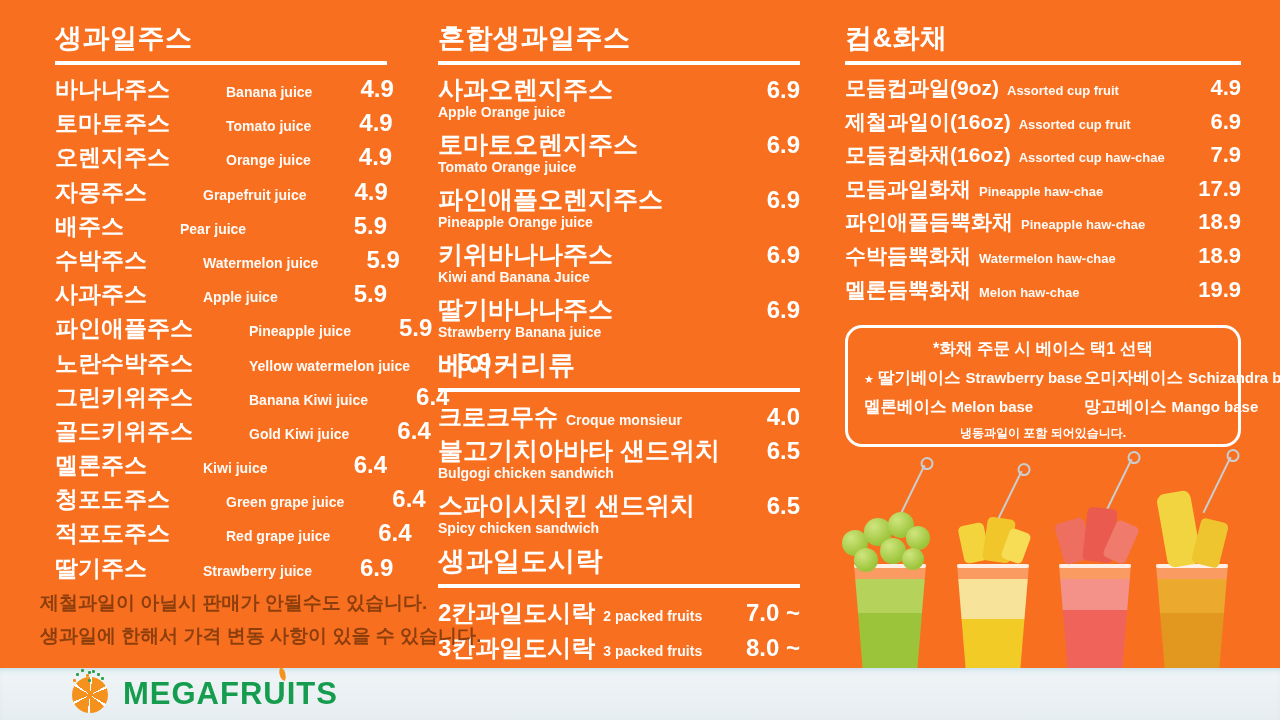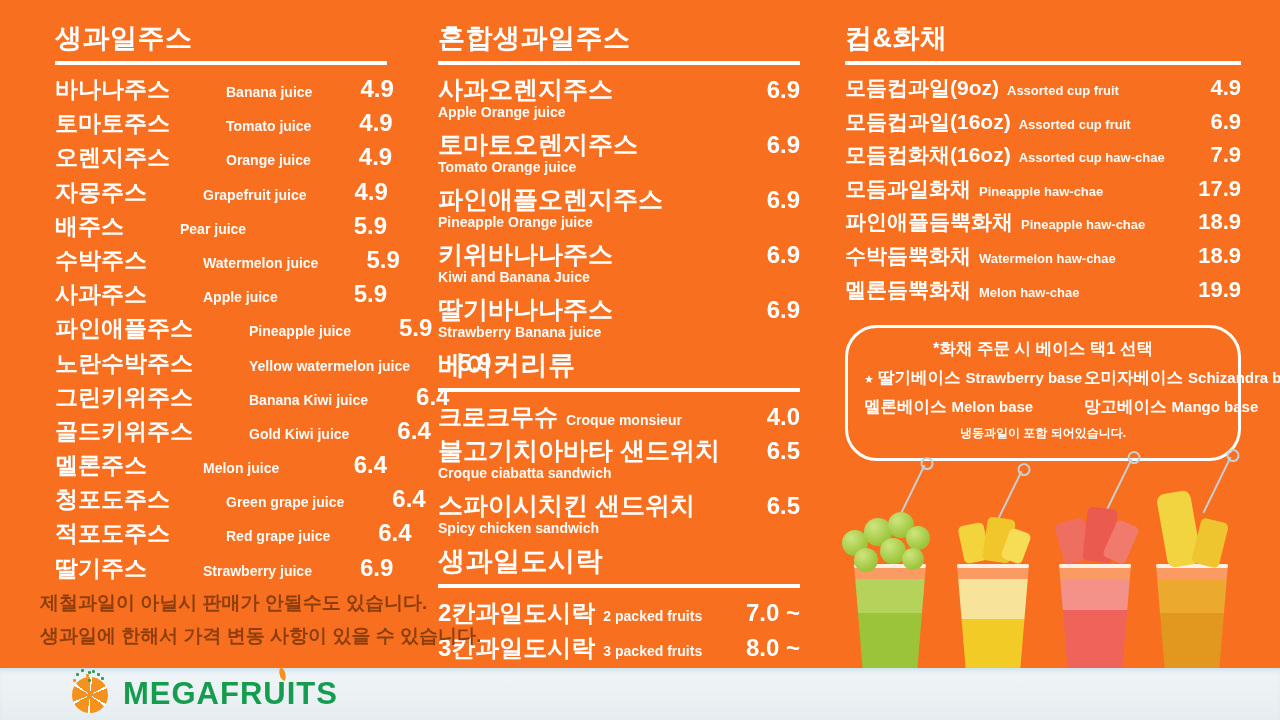--- a/index.html
+++ b/index.html
@@ -44,21 +44,21 @@
   #fruitbox-list .ko{font-size:24px;}
   #fruitbox-list .en{font-size:14px;}
   #fruitbox-list .price{font-size:24px;}
 
   .col-right .item.inline{height:33.6px;}
   .col-right .ko{font-size:21px;}
   .col-right .en{font-size:13px;}
   .col-right .price{font-size:22px;}
 
   
-  .note-box{margin-top:16px;border:3.5px solid #fff;border-radius:32px;padding:10px 16px 16px;}
+  .note-box{margin-top:16px;border:3.5px solid #fff;border-radius:17px;padding:10px 16px 2px;}
   .note-title{text-align:center;font-size:16.5px;font-weight:800;margin-bottom:7px;}
   .note-grid{display:grid;grid-template-columns:1.05fr 1fr;row-gap:7px;column-gap:2px;}
   .note-item{display:flex;align-items:baseline;white-space:nowrap;}
   .note-item .star{font-size:11px;margin-right:4px;}
   .note-item .ko{font-size:16.5px;font-weight:700;}
   .note-item .en{font-size:15px;font-weight:600;margin-left:5px;}
   .note-foot{text-align:center;font-size:12px;font-weight:600;margin-top:7px;}
 
   
   .disclaimer{position:absolute;left:40px;top:586px;color:#8D3E0D;font-size:19px;font-weight:700;line-height:33px;}
@@ -147,21 +147,21 @@
         <span class="en">Banana Kiwi juice</span>
         <span class="price">6.4</span>
       </div>
       <div class="item inline">
         <span class="ko">골드키위주스</span>
         <span class="en">Gold Kiwi juice</span>
         <span class="price">6.4</span>
       </div>
       <div class="item inline">
         <span class="ko">멜론주스</span>
-        <span class="en">Melon juice</span>
+        <span class="en">Kiwi juice</span>
         <span class="price">6.4</span>
       </div>
       <div class="item inline">
         <span class="ko">청포도주스</span>
         <span class="en">Green grape juice</span>
         <span class="price">6.4</span>
       </div>
       <div class="item inline">
         <span class="ko">적포도주스</span>
         <span class="en">Red grape juice</span>
@@ -222,21 +222,21 @@
       <div class="item inline">
         <span class="ko">크로크무슈</span>
         <span class="en">Croque monsieur</span>
         <span class="price">4.0</span>
       </div>
       <div class="item stacked">
         <div class="l1">
           <span class="ko">불고기치아바타 샌드위치</span>
           <span class="price">6.5</span>
         </div>
-        <span class="en">Croque ciabatta sandwich</span>
+        <span class="en">Bulgogi chicken sandwich</span>
       </div>
       <div class="item stacked">
         <div class="l1">
           <span class="ko">스파이시치킨 샌드위치</span>
           <span class="price">6.5</span>
         </div>
         <span class="en">Spicy chicken sandwich</span>
       </div>
     </div>
 
@@ -264,21 +264,21 @@
 <div class="col col-right">
   <div class="section-title">컵&amp;화채</div>
   <div class="rule"></div>
   <div>
       <div class="item inline">
         <span class="ko">모듬컵과일(9oz)</span>
         <span class="en">Assorted cup fruit</span>
         <span class="price">4.9</span>
       </div>
       <div class="item inline">
-        <span class="ko">모듬컵과일(16oz)</span>
+        <span class="ko">제철과일이(16oz)</span>
         <span class="en">Assorted cup fruit</span>
         <span class="price">6.9</span>
       </div>
       <div class="item inline">
         <span class="ko">모듬컵화채(16oz)</span>
         <span class="en">Assorted cup haw-chae</span>
         <span class="price">7.9</span>
       </div>
       <div class="item inline">
         <span class="ko">모듬과일화채</span>

